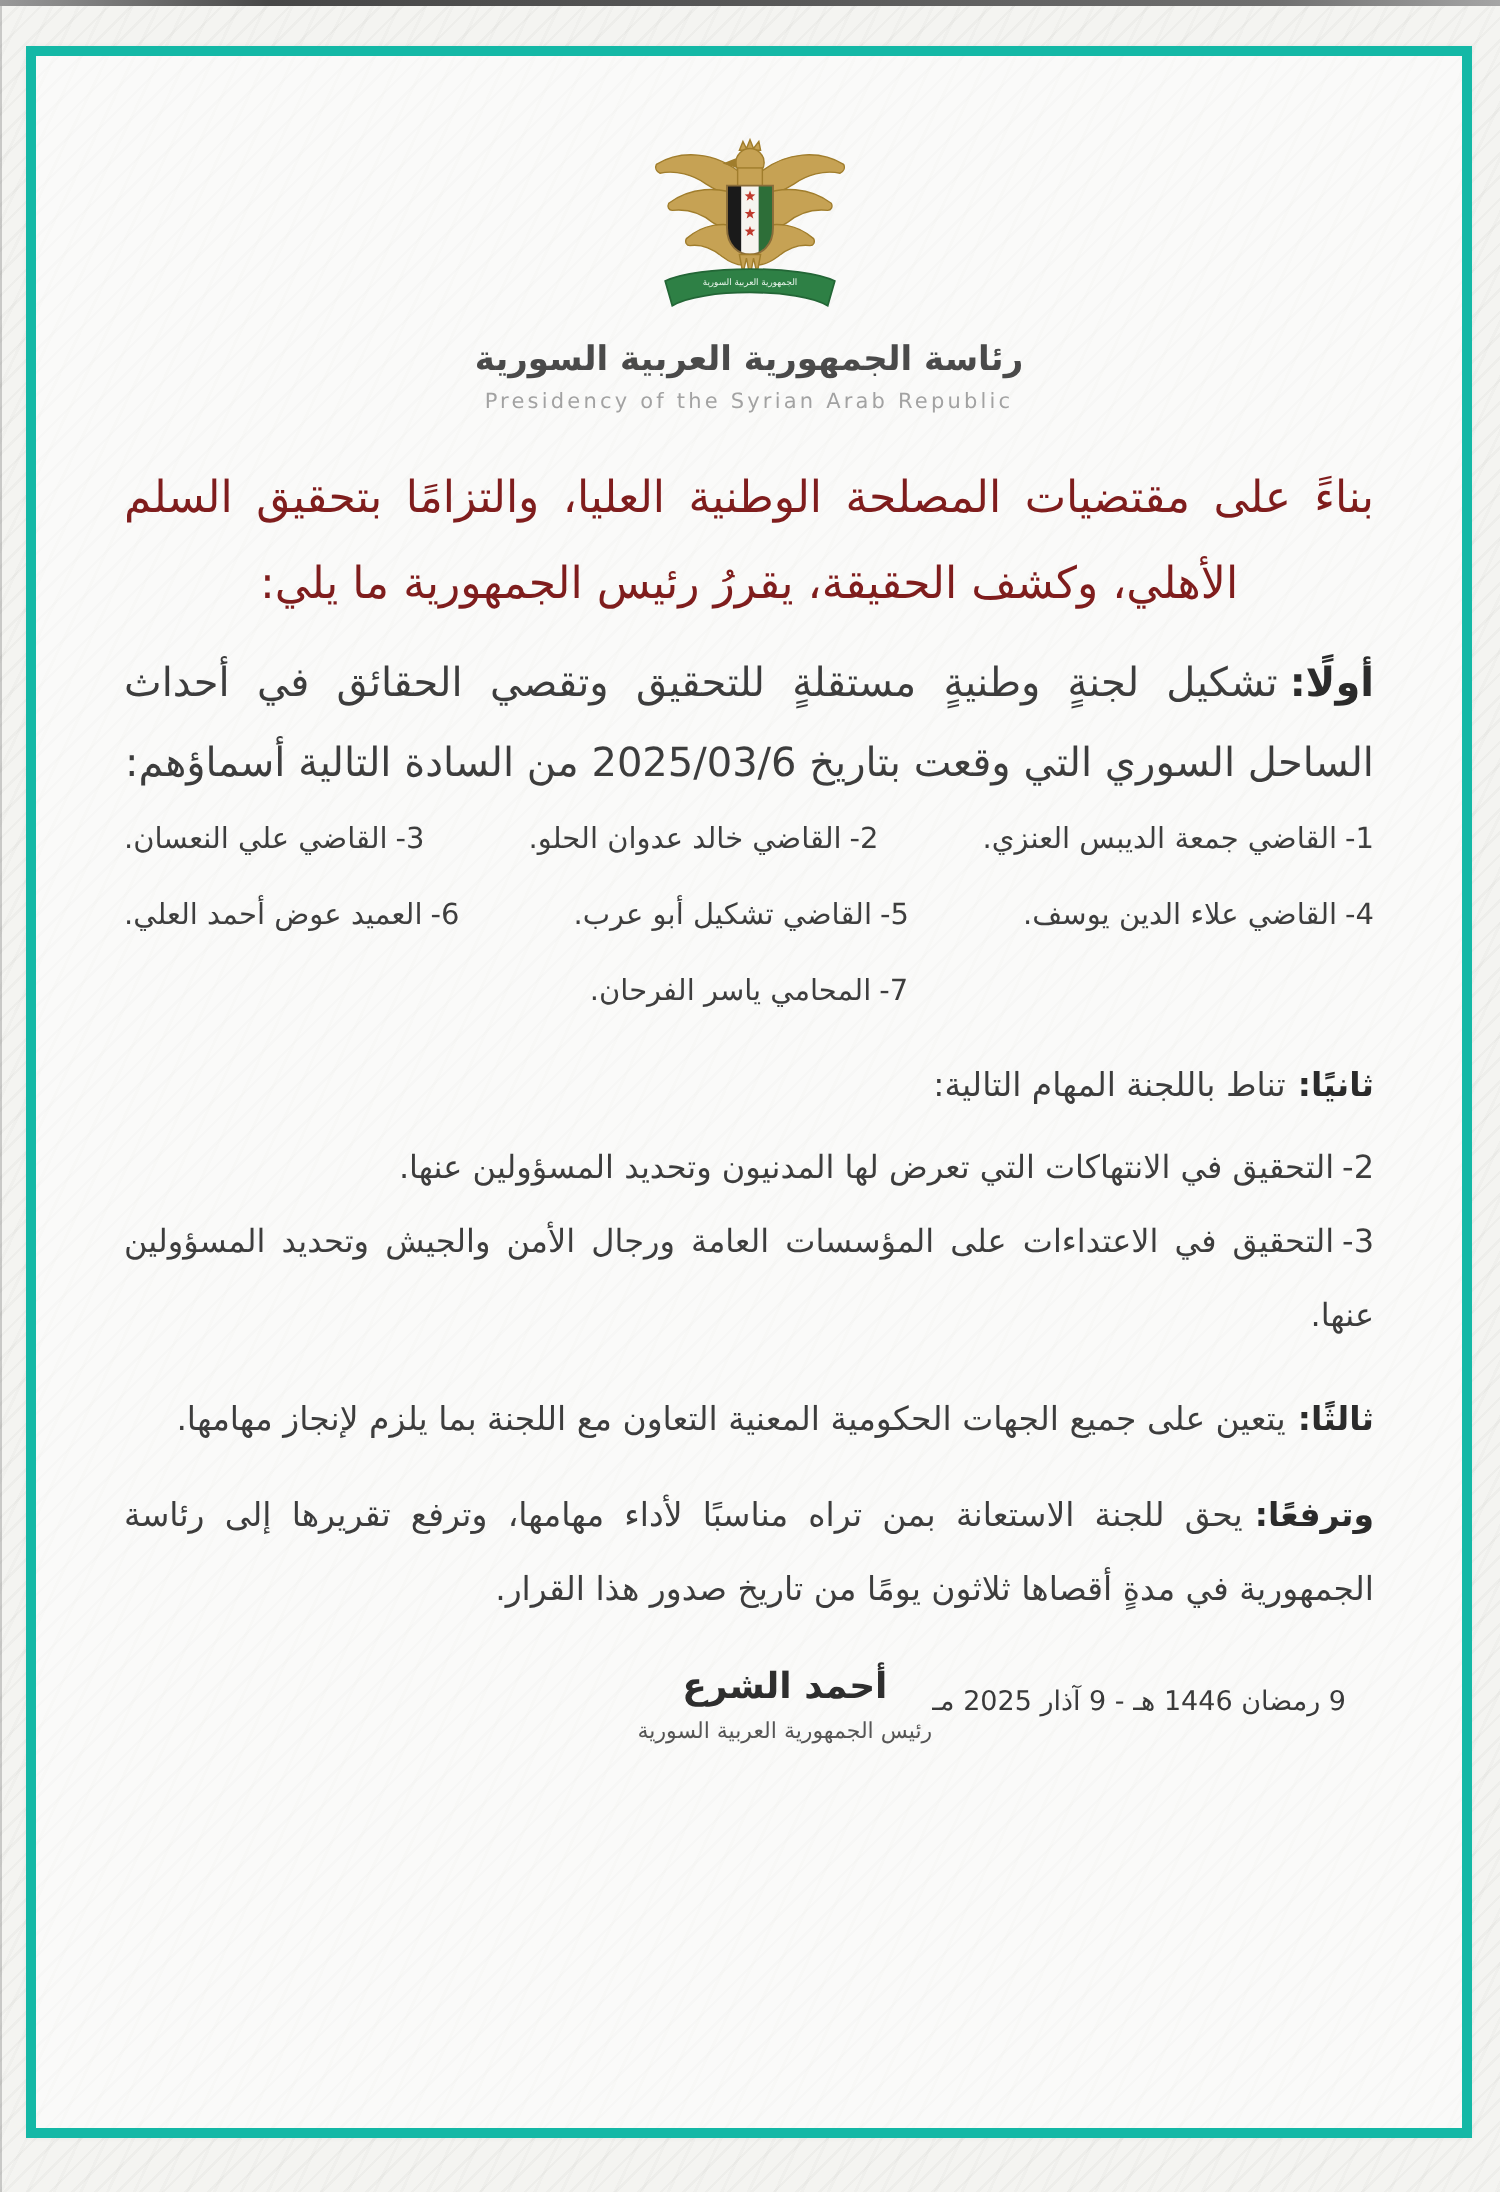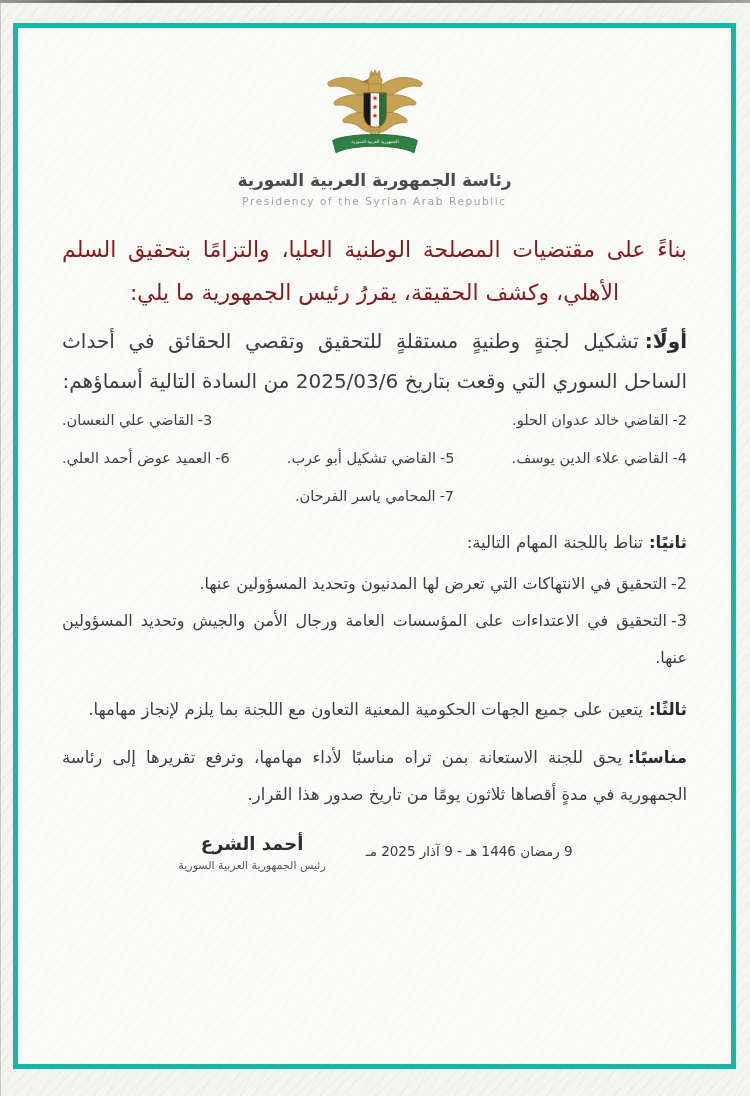--- a/index.html
+++ b/index.html
@@ -54,22 +54,22 @@
   .member { white-space: nowrap; }
   .member .num { margin-left: 4px; }
   .sec-second { margin-top: 15px; font-size: 16.5px; line-height: 38px; }
   .tasks { margin-top: 3px; font-size: 16px; line-height: 37px; }
   .task { text-align: justify; }
   .task .num { margin-left: 4px; }
   .sec-third { margin-top: 15px; font-size: 16.5px; line-height: 37px; }
   .sec-fourth { margin-top: 11px; font-size: 16.5px; line-height: 37px; }
   .footer {
     direction: ltr;
-    display: flex; justify-content: center; align-items: flex-end;
-    margin-top: 20px; padding: 0 14px 0 16px; gap: 40px;
+    display: flex; justify-content: flex-end; align-items: flex-end;
+    margin-top: 20px; padding: 0 14px 0 16px;
   }
   .signature { direction: rtl; text-align: center; }
   .sig-name { font-size: 18px; font-weight: bold; color: #2e2e2e; }
   .sig-title { font-size: 11px; color: #555; margin-top: 5px; }
   .date { direction: rtl; font-size: 13.5px; color: #3a3a3a; margin-bottom: 13px; }
 </style>
 </head>
 <body>
 
 <div class="page">
@@ -116,20 +116,21 @@
         <div class="title-ar">رئاسة الجمهورية العربية السورية</div>
         <div class="title-en">Presidency of the Syrian Arab Republic</div>
       </header>
 
       <p class="preamble">بناءً على مقتضيات المصلحة الوطنية العليا، والتزامًا بتحقيق السلم الأهلي، وكشف الحقيقة، يقررُ رئيس الجمهورية ما يلي:</p>
 
       <p class="para sec-first"><span class="lead">أولًا:</span><span>تشكيل لجنةٍ وطنيةٍ مستقلةٍ للتحقيق وتقصي الحقائق في أحداث الساحل السوري التي وقعت بتاريخ 2025/03/6 من السادة التالية أسماؤهم:</span></p>
 
       <div class="names">
         <div class="names-row">
+          <span class="member"><span class="num">1-</span><span>القاضي جمعة الديبس العنزي.</span></span>
           <span class="member"><span class="num">2-</span><span>القاضي خالد عدوان الحلو.</span></span>
           <span class="member"><span class="num">3-</span><span>القاضي علي النعسان.</span></span>
         </div>
         <div class="names-row">
           <span class="member"><span class="num">4-</span><span>القاضي علاء الدين يوسف.</span></span>
           <span class="member"><span class="num">5-</span><span>القاضي تشكيل أبو عرب.</span></span>
           <span class="member"><span class="num">6-</span><span>العميد عوض أحمد العلي.</span></span>
         </div>
         <div class="names-row center">
           <span class="member"><span class="num">7-</span><span>المحامي ياسر الفرحان.</span></span>
@@ -138,21 +139,21 @@
 
       <p class="para sec-second"><span class="lead">ثانيًا:</span><span>تناط باللجنة المهام التالية:</span></p>
 
       <div class="tasks">
         <div class="task"><span class="num">2-</span><span>التحقيق في الانتهاكات التي تعرض لها المدنيون وتحديد المسؤولين عنها.</span></div>
         <div class="task"><span class="num">3-</span><span>التحقيق في الاعتداءات على المؤسسات العامة ورجال الأمن والجيش وتحديد المسؤولين عنها.</span></div>
       </div>
 
       <p class="para sec-third"><span class="lead">ثالثًا:</span><span>يتعين على جميع الجهات الحكومية المعنية التعاون مع اللجنة بما يلزم لإنجاز مهامها.</span></p>
 
-      <p class="para sec-fourth"><span class="lead">مناسبًا:</span><span>يحق للجنة الاستعانة بمن تراه مناسبًا لأداء مهامها، وترفع تقريرها إلى رئاسة الجمهورية في مدةٍ أقصاها ثلاثون يومًا من تاريخ صدور هذا القرار.</span></p>
+      <p class="para sec-fourth"><span class="lead">وترفعًا:</span><span>يحق للجنة الاستعانة بمن تراه مناسبًا لأداء مهامها، وترفع تقريرها إلى رئاسة الجمهورية في مدةٍ أقصاها ثلاثون يومًا من تاريخ صدور هذا القرار.</span></p>
 
       <footer class="footer">
         <div class="signature">
           <div class="sig-name">أحمد الشرع</div>
           <div class="sig-title">رئيس الجمهورية العربية السورية</div>
         </div>
         <div class="date">9 رمضان 1446 هـ - 9 آذار 2025 مـ</div>
       </footer>
 
     </div>

